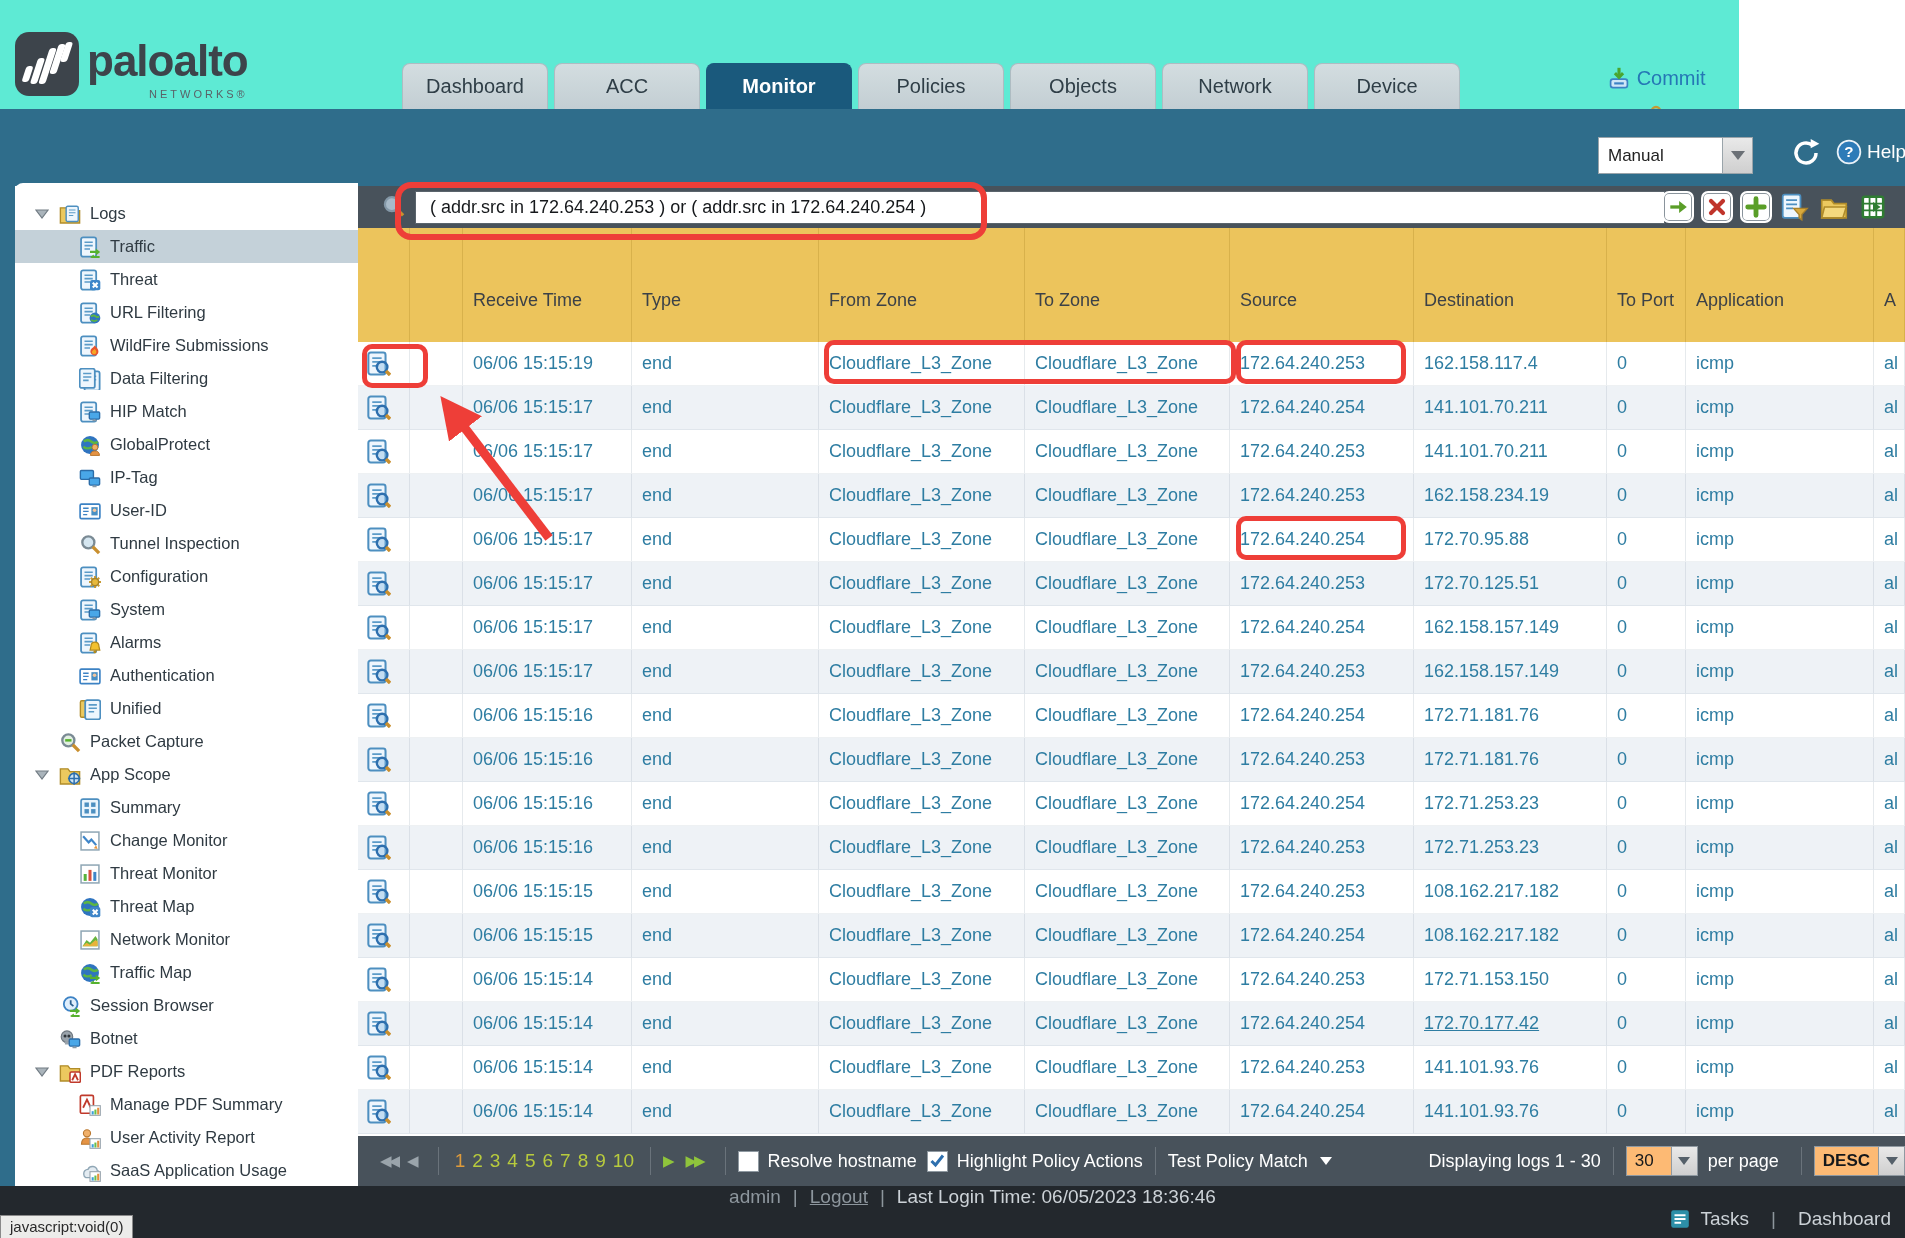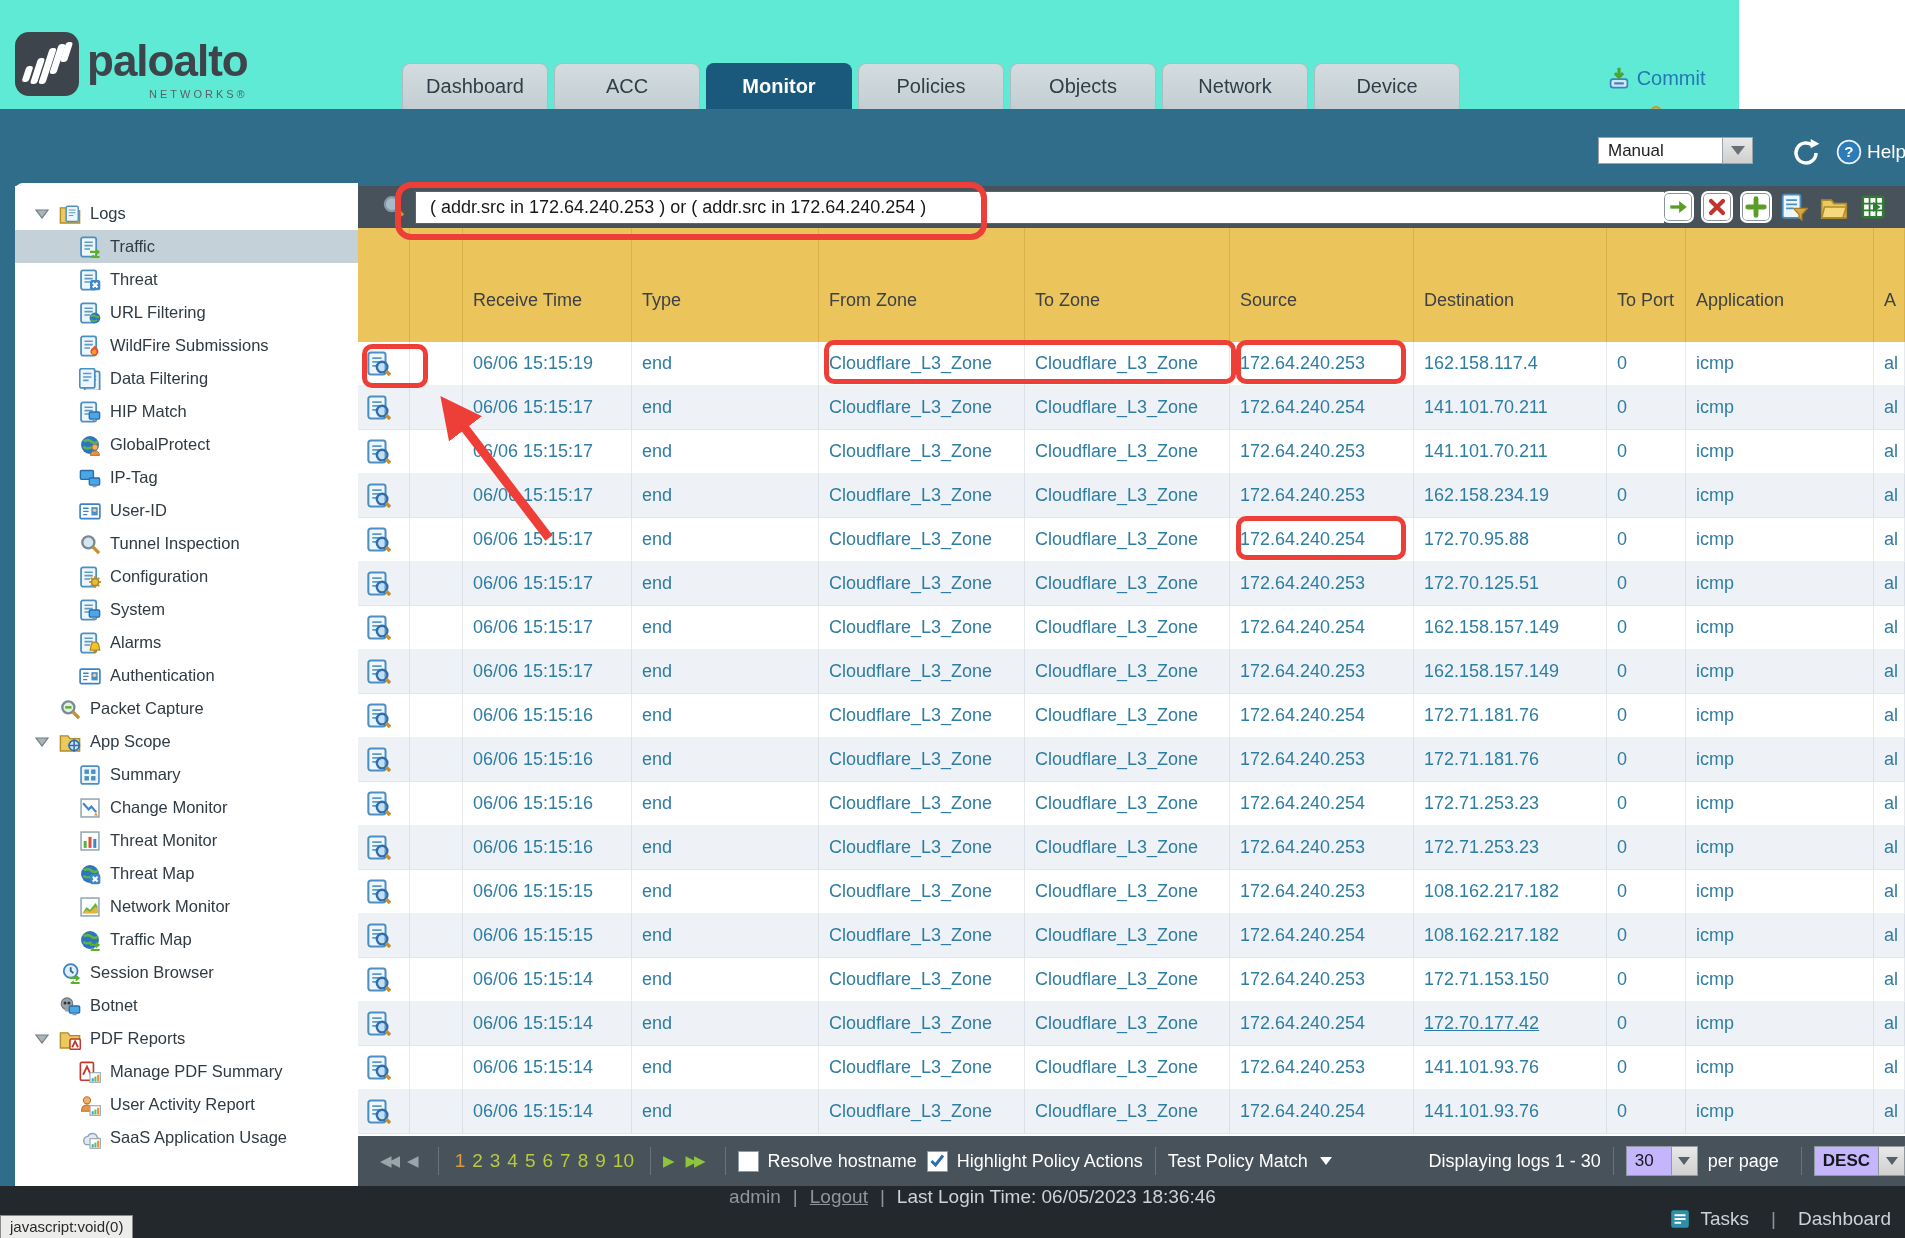--- a/index.html
+++ b/index.html
@@ -24,21 +24,21 @@
 
   .top-actions { position:absolute; right:28px; top:66px; display:flex; align-items:center; gap:14px;
                  color:#2577b5; font-size:20px;flex-direction:column; }
   .top-actions .act { display:flex; align-items:center; gap:6px; cursor:pointer; }
   .caret-down { width:0; height:0; border-left:6px solid transparent; border-right:6px solid transparent;
                 border-top:8px solid #333a40; margin-left:2px; }
 
   
   .tealband { position:absolute; left:0; top:109px; width:1905px; height:77px; background:#2f6d8b; }
   .teal-strip { position:absolute; left:0; top:186px; width:15px; height:1000px; background:#2f6d8b; }
-  .manual-select { position:absolute; left:1598px; top:137px; display:flex; height:27px; }
+  .manual-select { position:absolute; left:1598px; top:137px; display:flex; height:37px; }
   .manual-box { width:125px; background:#fff; border:1px solid #9aa4aa; font-size:17px; color:#222;
                 display:flex; align-items:center; padding-left:9px; }
   .manual-arrow { width:30px; background:linear-gradient(#e9e9e9,#cfcfcf); border:1px solid #9aa4aa; border-left:none;
                   display:flex; align-items:center; justify-content:center; cursor:pointer; }
   .manual-arrow .tri { width:0;height:0;border-left:7px solid transparent;border-right:7px solid transparent;border-top:9px solid #6b7076; }
   .refresh-btn { position:absolute; left:1789px; top:137px; cursor:pointer; }
   .help-area { position:absolute; left:1836px; top:139px; display:flex; align-items:center; gap:5px;
                color:#fff; font-size:19px; cursor:pointer; }
 
   
@@ -88,21 +88,21 @@
   .nav-arr { font-size:15px; letter-spacing:-3px; margin-right:10px; cursor:pointer; }
   .nav-arr.gray { color:#9aa4ab; }
   .nav-arr.green { color:#8fc43c; }
   .pages { display:flex; gap:7px; font-size:19px; margin:0 4px; }
   .pages span { color:#b8cb3d; cursor:pointer; }
   .pages span.active { color:#de9b3b; }
   .cb { width:21px; height:21px; background:#fff; border:1px solid #8f99a1; margin-right:9px; flex:0 0 21px;
         display:flex; align-items:center; justify-content:center; cursor:pointer; }
   .pager-right { margin-left:auto; display:flex; align-items:center; }
   .mini-select { display:flex; height:30px; cursor:pointer; }
-  .mini-box { background:#c4b5fd; color:#15181b; font-size:17px; display:flex; align-items:center; padding:0 8px;
+  .mini-box { background:#fdba74; color:#15181b; font-size:17px; display:flex; align-items:center; padding:0 8px;
               border:1px solid #8f99a1; }
   .mini-arrow { width:26px; background:linear-gradient(#e9e9e9,#cfcfcf); border:1px solid #8f99a1; border-left:none;
                 display:flex; align-items:center; justify-content:center; }
   .mini-arrow .tri { width:0;height:0;border-left:6px solid transparent;border-right:6px solid transparent;border-top:8px solid #55606a; }
   .tpm { display:flex; align-items:center; gap:12px; cursor:pointer; }
   .tpm .tri { width:0;height:0;border-left:6px solid transparent;border-right:6px solid transparent;border-top:8px solid #fff; }
 
   
   .statusbar { position:absolute; left:0; top:1186px; width:1905px; height:52px; background:#23282d;
                display:flex; align-items:center; color:#ccd2d7; font-size:19px;flex-direction:column; }
@@ -343,20 +343,30 @@
         <span class="tree-label">Alarms</span>
       </div>
       <div class="tree-item indent1">
         <span class="tree-icon"><svg width="22" height="22" viewBox="0 0 16 16">
             <rect x="0.8" y="3" width="14.4" height="10.5" rx="1" fill="#fff" stroke="#3c82c4" stroke-width="1.2"></rect>
             <path d="M3 6h4M3 8.3h4M3 10.6h3" stroke="#3c82c4" stroke-width="1"></path>
             <rect x="9" y="5.2" width="4.6" height="6" fill="#4a90c4"></rect>
             <circle cx="11.3" cy="7.4" r="1.3" fill="#f3c7a0"></circle>
           </svg></span>
         <span class="tree-label">Authentication</span>
+      </div>
+      <div class="tree-item indent1">
+        <span class="tree-icon"><svg width="22" height="22" viewBox="0 0 16 16">
+            <rect x="1" y="2" width="10" height="12" rx="1" fill="#ecc95f" stroke="#b08c2a" stroke-width="1"></rect>
+            <g transform="translate(3,0.5)">
+              <rect x="1.5" y="1" width="11" height="14" rx="1.5" fill="#eef6fd" stroke="#4d8fc0" stroke-width="1.3"></rect>
+              <path d="M4 4.5h6M4 7h6M4 9.5h4" stroke="#5b9bc8" stroke-width="1.1"></path>
+            </g>
+          </svg></span>
+        <span class="tree-label">Unified</span>
       </div>
       <div class="tree-item indent0">
         <span class="tree-caret"></span>
         <span class="tree-icon"><svg width="22" height="22" viewBox="0 0 16 16">
             <circle cx="6.8" cy="6.8" r="4.4" fill="#e2efe2" stroke="#7a8a94" stroke-width="1.7"></circle>
             <path d="M4.5 6.8h4.6" stroke="#56b22d" stroke-width="1.8"></path>
             <path d="M10 10l4.6 4.6" stroke="#c98f2e" stroke-width="2.4"></path>
           </svg></span>
         <span class="tree-label">Packet Capture</span>
       </div>

